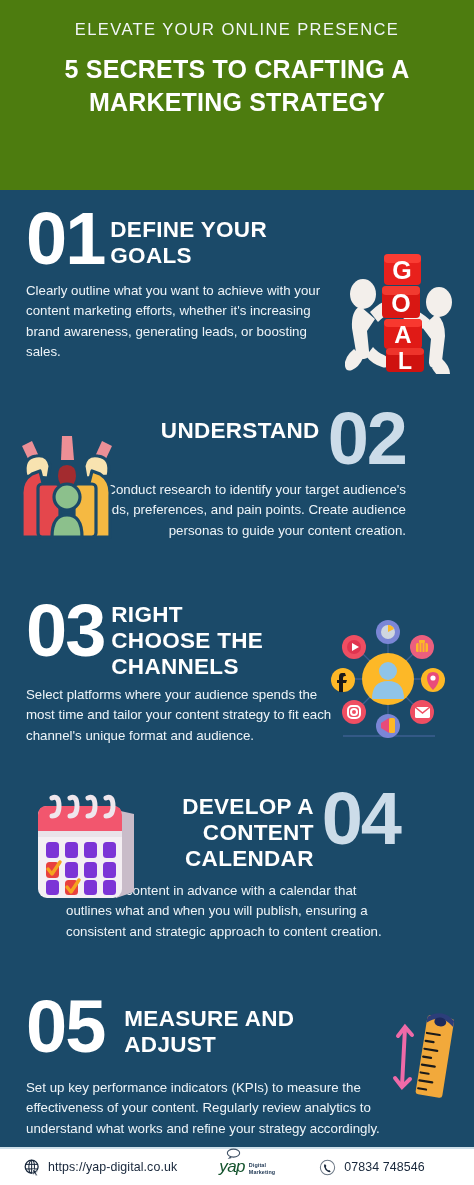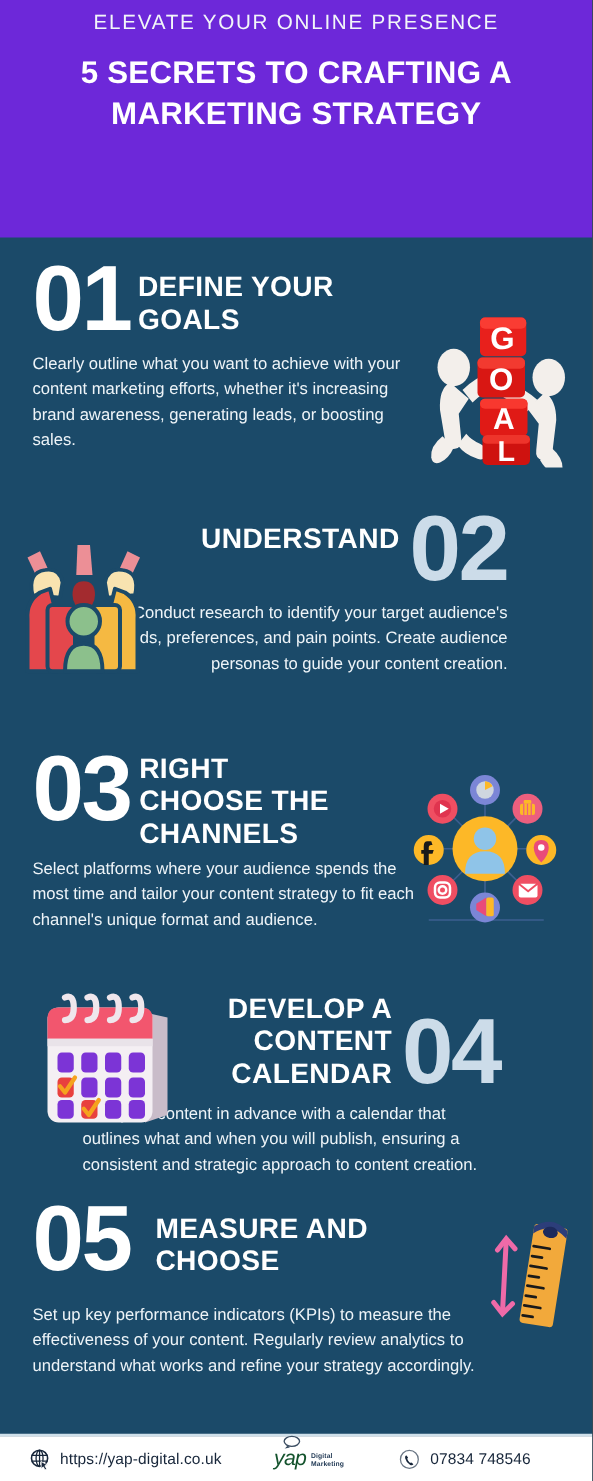--- a/index.html
+++ b/index.html
@@ -5,21 +5,21 @@
   * { margin:0; padding:0; box-sizing:border-box; }
   html,body { background:#4a4a4a; }
   .page {
     width:474px; height:1185px; position:relative; overflow:hidden;
     background:#1b4a69; font-family:"Liberation Sans", sans-serif;
   }
 
   
   .header {
     position:absolute; left:0; top:0; width:474px; height:190px;
-    background:#6d28d9; padding:9px 20px 0 20px; text-align:center;
+    background:#4d7c0f; padding:20px 20px 0 20px; text-align:center;
   }
   .eyebrow {
     color:#f2f6f9; font-size:16.5px; letter-spacing:1.4px;
     font-weight:400; line-height:1.2; white-space:nowrap;
   }
   .headline {
     color:#ffffff; font-size:25px; font-weight:bold; letter-spacing:.2px;
     line-height:1.32; margin-top:13px;
   }
 
@@ -210,21 +210,21 @@
         <g>
           <circle cx="31" cy="33" r="12" fill="#ef4e62"></circle>
           <circle cx="31" cy="33" r="7" fill="#e0344f"></circle>
           <path d="M29 29 l7 4 l-7 4z" fill="#ffffff"></path>
         </g>
       </svg>
     </div>
   </div>
 
   <div class="sect" style="top:788px;">
-    <div class="row" style="justify-content:flex-end; padding-right:32px;align-items:flex-end;">
+    <div class="row" style="justify-content:flex-end; padding-right:32px;">
       <div class="title" style="text-align:right; margin-right:8px; margin-top:6px;">
         <div>DEVELOP A</div>
         <div>CONTENT</div>
         <div>CALENDAR</div>
       </div>
       <div class="num tinted">04</div>
     </div>
     <div class="body" style="width:340px; margin:9px 26px 0 auto; text-align:left;">Plan your content in advance with a calendar that outlines what and when you will publish, ensuring a consistent and strategic approach to content creation.</div>
 
     <div class="icon-wrap" style="left:28px; top:2px; width:116px; height:116px;">
@@ -254,26 +254,26 @@
         <g>
           <rect x="18" y="72" width="13" height="16" rx="3.5" fill="#e8403e"></rect>
           <path d="M20 79 l4 5 l8 -12" fill="none" stroke="#f5a31e" stroke-width="3.4" stroke-linecap="round" stroke-linejoin="round"></path>
           <rect x="37" y="90" width="13" height="15" rx="3.5" fill="#e8403e"></rect>
           <path d="M39 97 l4 5 l8 -12" fill="none" stroke="#f5a31e" stroke-width="3.4" stroke-linecap="round" stroke-linejoin="round"></path>
         </g>
       </svg>
     </div>
   </div>
 
-  <div class="sect" style="top:960px;">
+  <div class="sect" style="top:996px;">
     <div class="row" style="padding-left:26px;">
       <div class="num">05</div>
       <div class="title" style="margin-left:20px; margin-top:10px;">
         <div>MEASURE AND</div>
-        <div>CHOOSE</div>
+        <div>ADJUST</div>
       </div>
     </div>
     <div class="body" style="width:390px; margin:20px 0 0 26px;">Set up key performance indicators (KPIs) to measure the effectiveness of your content. Regularly review analytics to understand what works and refine your strategy accordingly.</div>
 
     <div class="icon-wrap" style="left:388px; top:8px; width:84px; height:96px;">
       <svg width="84" height="96" viewBox="0 0 84 96">
         <g transform="rotate(9 44 48)">
           <rect x="34" y="12" width="27" height="80" rx="3" fill="#f2a93b"></rect>
           <path d="M34 20 q13 -12 27 0 l0 -6 q-13 -11 -27 0z" fill="#2c3e7a"></path>
           <ellipse cx="47.5" cy="17" rx="6" ry="4.5" fill="#1d2a5c"></ellipse>

